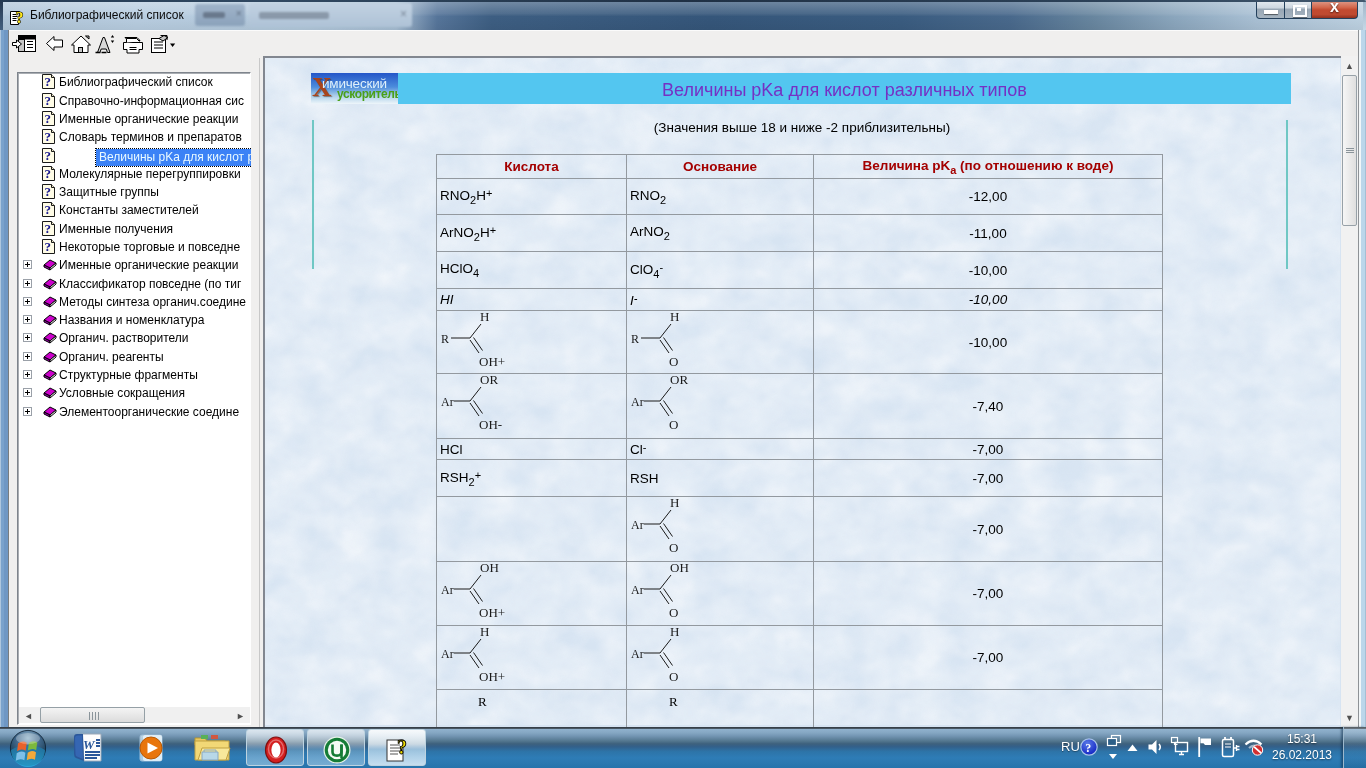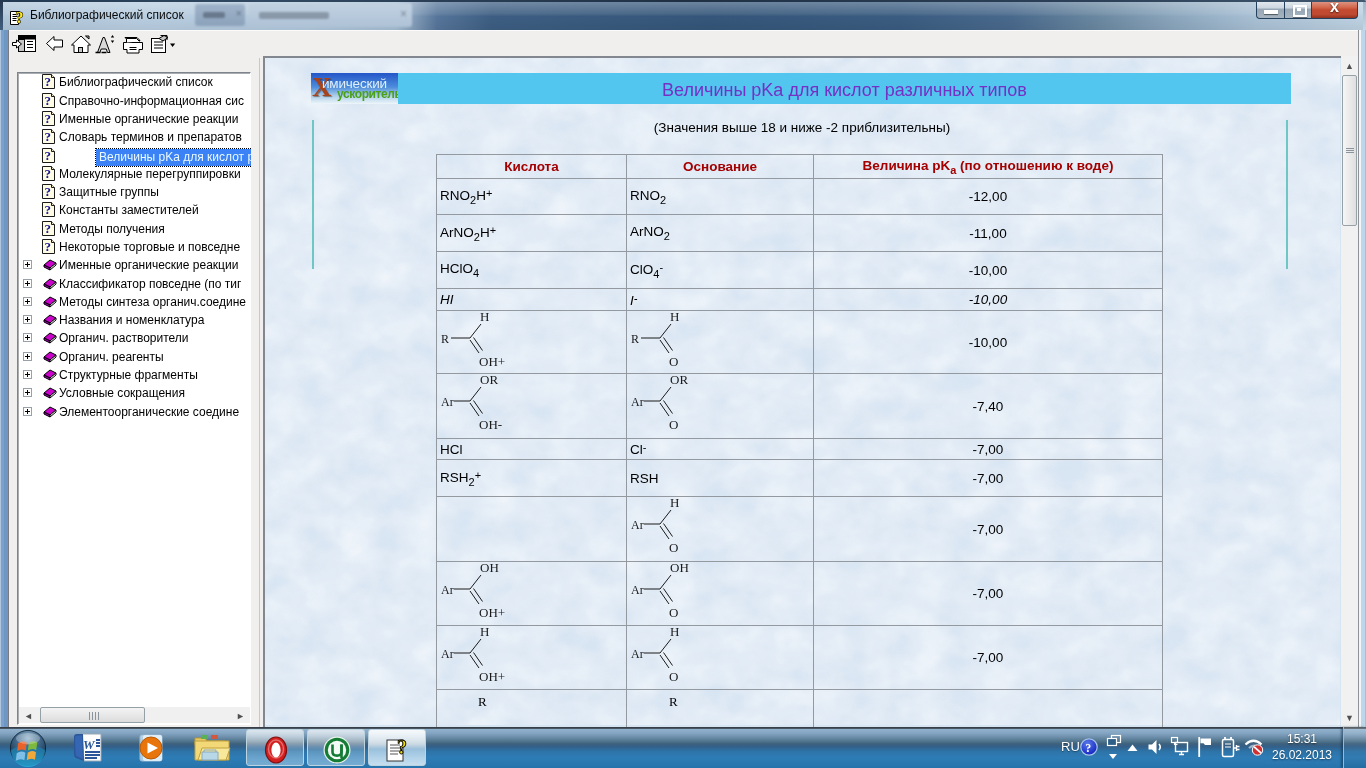--- a/index.html
+++ b/index.html
@@ -229,21 +229,21 @@
 <text x="2.5" y="12" font-size="13" font-weight="bold" fill="#14148c" font-family="Liberation Serif,serif">?</text>
 </svg>
           <span class="txt">Константы заместителей</span>
         </div>
 <div class="titem" style="top:147px;">
           <svg class="ticon" width="13" height="15" viewBox="0 0 13 15">
 <path d="M0.5 0.5 h9 l3 3 v11 h-12 z" fill="#fffce6" stroke="#1a1a1a" stroke-width="1"></path>
 <path d="M9.5 0.5 l0 3 3 0" fill="#efe8c8" stroke="#1a1a1a" stroke-width="1"></path>
 <text x="2.5" y="12" font-size="13" font-weight="bold" fill="#14148c" font-family="Liberation Serif,serif">?</text>
 </svg>
-          <span class="txt">Методы получения</span>
+          <span class="txt">Именные получения</span>
         </div>
 <div class="titem" style="top:165px;">
           <svg class="ticon" width="13" height="15" viewBox="0 0 13 15">
 <path d="M0.5 0.5 h9 l3 3 v11 h-12 z" fill="#fffce6" stroke="#1a1a1a" stroke-width="1"></path>
 <path d="M9.5 0.5 l0 3 3 0" fill="#efe8c8" stroke="#1a1a1a" stroke-width="1"></path>
 <text x="2.5" y="12" font-size="13" font-weight="bold" fill="#14148c" font-family="Liberation Serif,serif">?</text>
 </svg>
           <span class="txt">Некоторые торговые и повседне</span>
         </div>
 <div class="titem" style="top:183px;">

